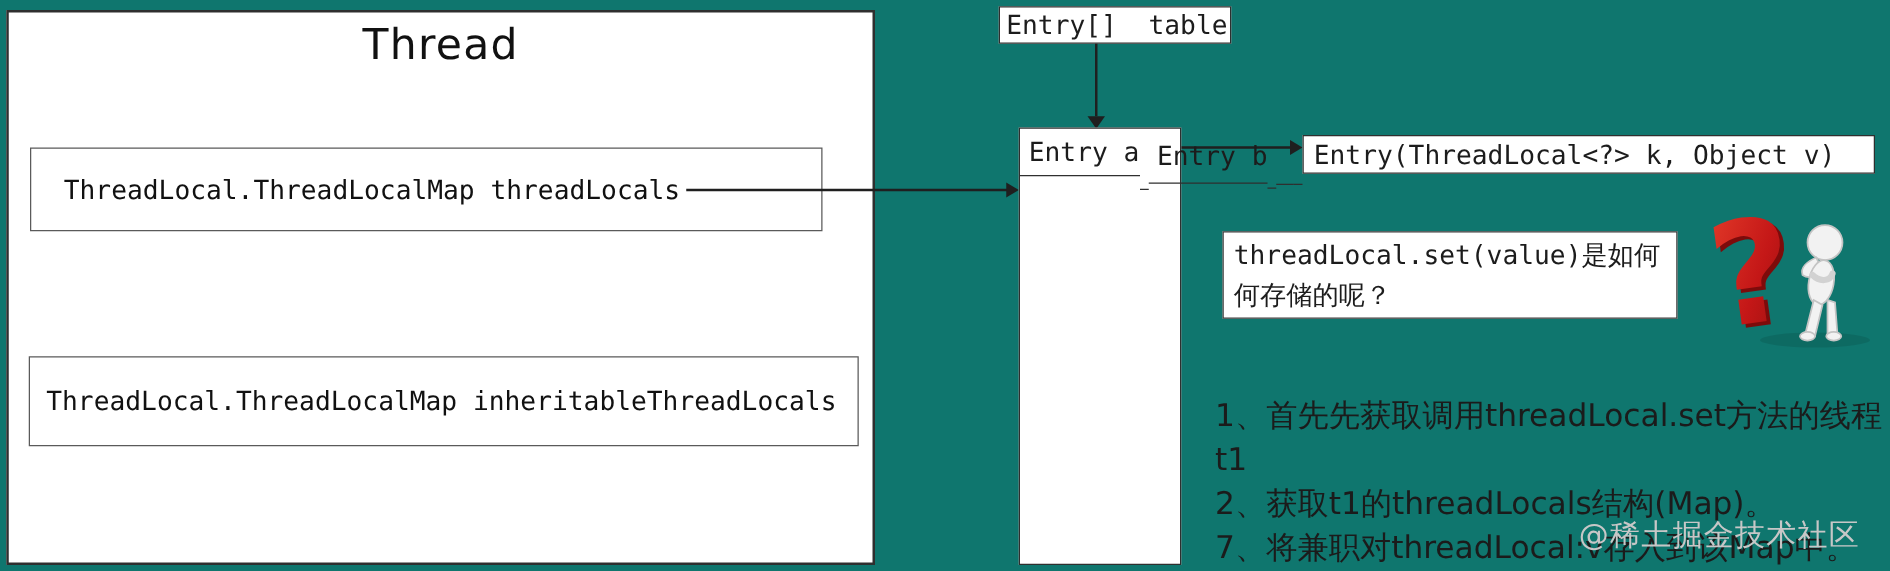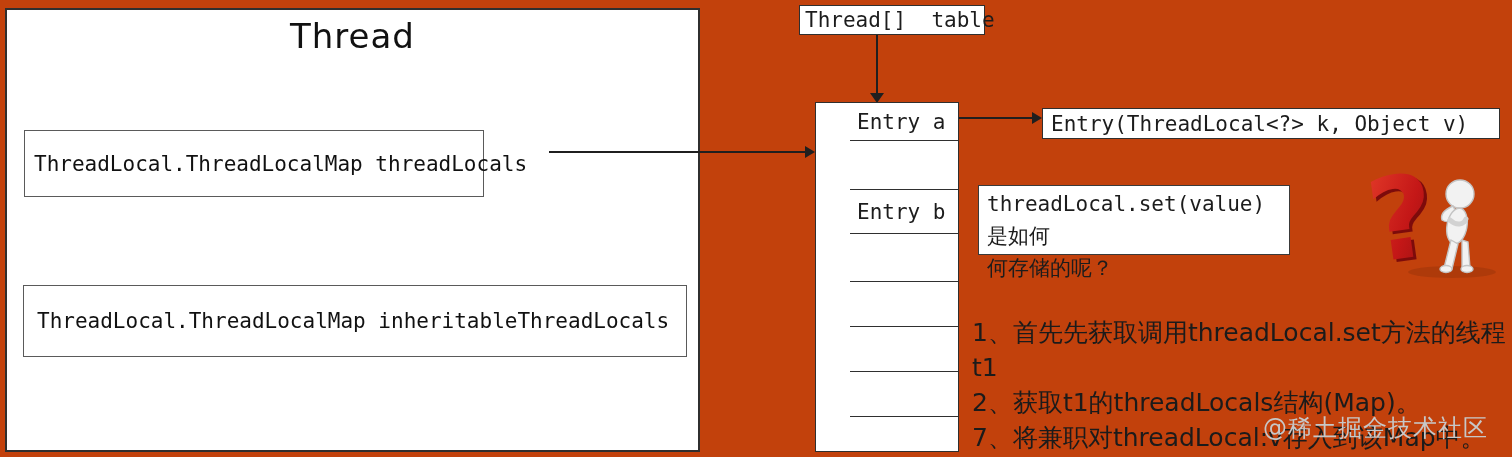--- a/index.html
+++ b/index.html
@@ -1,61 +1,61 @@
 <!DOCTYPE html>
 <html><head>
 <meta charset="utf-8">
 <style>
   html,body{margin:0;padding:0;background:#ffffff;}
   .stage{
-    position:relative;width:1512px;height:457px;background:#c2410c;overflow:hidden;
+    position:relative;width:1512px;height:457px;background:#0f766e;overflow:hidden;
     font-family:"DejaVu Sans",sans-serif;color:#1c1c1c;
   }
   .mono{font-family:"DejaVu Sans Mono","Liberation Mono",monospace;}
   .abs{position:absolute;box-sizing:border-box;}
 
   
   .thread-box{left:5px;top:8px;width:695px;height:444px;border:2px solid #2f2f2f;background:#fff;}
   .thread-title{left:5px;top:16px;width:695px;text-align:center;font-size:34px;letter-spacing:1px;color:#111;}
 
   
   .field{border:1.5px solid #5a5a5a;background:#fff;display:flex;align-items:center;
          font-size:21px;white-space:pre;color:#111;}
-  .field1{left:24px;top:130px;width:460px;height:67px;padding-left:9px;}
+  .field1{left:24px;top:118px;width:634px;height:67px;padding-left:26px;}
   .field2{left:23px;top:285px;width:664px;height:72px;padding-left:13px;}
 
   
   .table-label{left:799px;top:5px;width:186px;height:30px;border:1.5px solid #2f2f2f;
                font-size:21px;display:flex;align-items:center;padding-left:5px;white-space:pre;background:#fff;}
 
   
   .line{background:#1f1f1f;}
   .vline-table{left:876px;top:35px;width:2px;height:58px;}
   .arrow-down{left:870px;top:93px;width:0;height:0;border-left:7px solid transparent;
               border-right:7px solid transparent;border-top:10px solid #1f1f1f;}
   .hline1{left:549px;top:151px;width:258px;height:2px;}
   .arrow-right1{left:805px;top:146px;width:0;height:0;border-top:6px solid transparent;
                 border-bottom:6px solid transparent;border-left:10px solid #1f1f1f;}
   .hline2{left:936px;top:117px;width:97px;height:2px;}
   .arrow-right2{left:1032px;top:112px;width:0;height:0;border-top:6px solid transparent;
                 border-bottom:6px solid transparent;border-left:10px solid #1f1f1f;}
 
   
-  .entry-table{left:815px;top:102px;width:144px;height:350px;border:1.5px solid #2f2f2f;
-               display:flex;flex-direction:column;background:#fff;padding-left:34px;}
+  .entry-table{left:815px;top:102px;width:130px;height:350px;border:1.5px solid #2f2f2f;
+               display:flex;flex-direction:row;background:#fff;}
   .entry-row{border-bottom:1.5px solid #2f2f2f;font-size:21px;display:flex;align-items:center;
              padding-left:7px;white-space:pre;}
   .entry-row:last-child{border-bottom:none;}
 
   
   .entry-sig{left:1042px;top:108px;width:458px;height:31px;border:1.5px solid #2f2f2f;
              font-size:21px;display:flex;align-items:center;padding-left:8px;white-space:pre;background:#fff;}
 
   
-  .question-box{left:978px;top:185px;width:312px;height:70px;border:1.5px solid #3a3a3a;
+  .question-box{left:978px;top:185px;width:364px;height:70px;border:1.5px solid #3a3a3a;
                 font-size:21px;line-height:32px;padding:2px 8px;background:#fff;}
 
   
   .steps{left:972px;top:315px;width:540px;font-size:25px;line-height:35px;color:#1b1b1b;}
 
   
   .watermark{right:24px;bottom:13px;font-size:24px;color:#c7c7c7;letter-spacing:1px;}
 
   
   .qmark-graphic{left:1356px;top:162px;width:154px;height:118px;}
@@ -68,21 +68,21 @@
   <div class="abs thread-box"></div>
   <div class="abs thread-title">Thread</div>
 
   <div class="abs field mono field1">
     <span>ThreadLocal.ThreadLocalMap threadLocals</span>
   </div>
   <div class="abs field mono field2">
     <span>ThreadLocal.ThreadLocalMap inheritableThreadLocals</span>
   </div>
 
-  <div class="abs table-label mono">Thread[]  table</div>
+  <div class="abs table-label mono">Entry[]  table</div>
 
   <div class="abs line vline-table"></div>
   <div class="abs arrow-down"></div>
 
   <div class="abs line hline1"></div>
   <div class="abs arrow-right1"></div>
 
   <div class="abs line hline2"></div>
   <div class="abs arrow-right2"></div>
 

